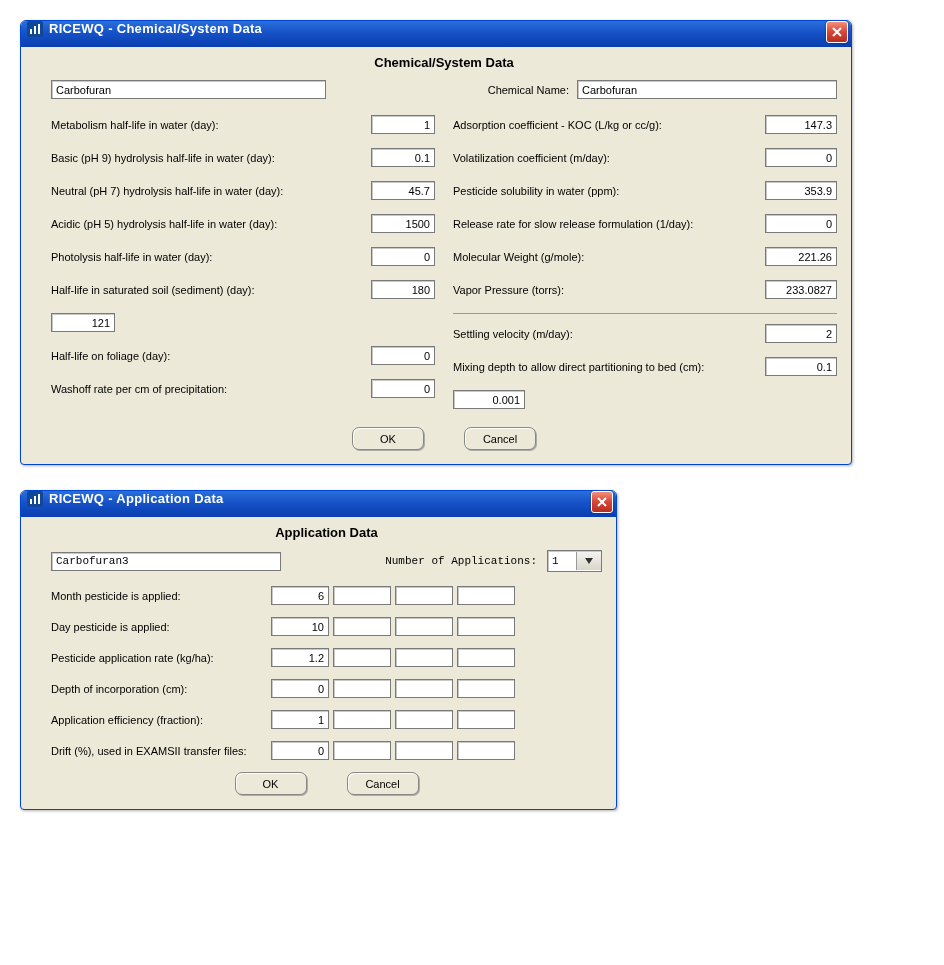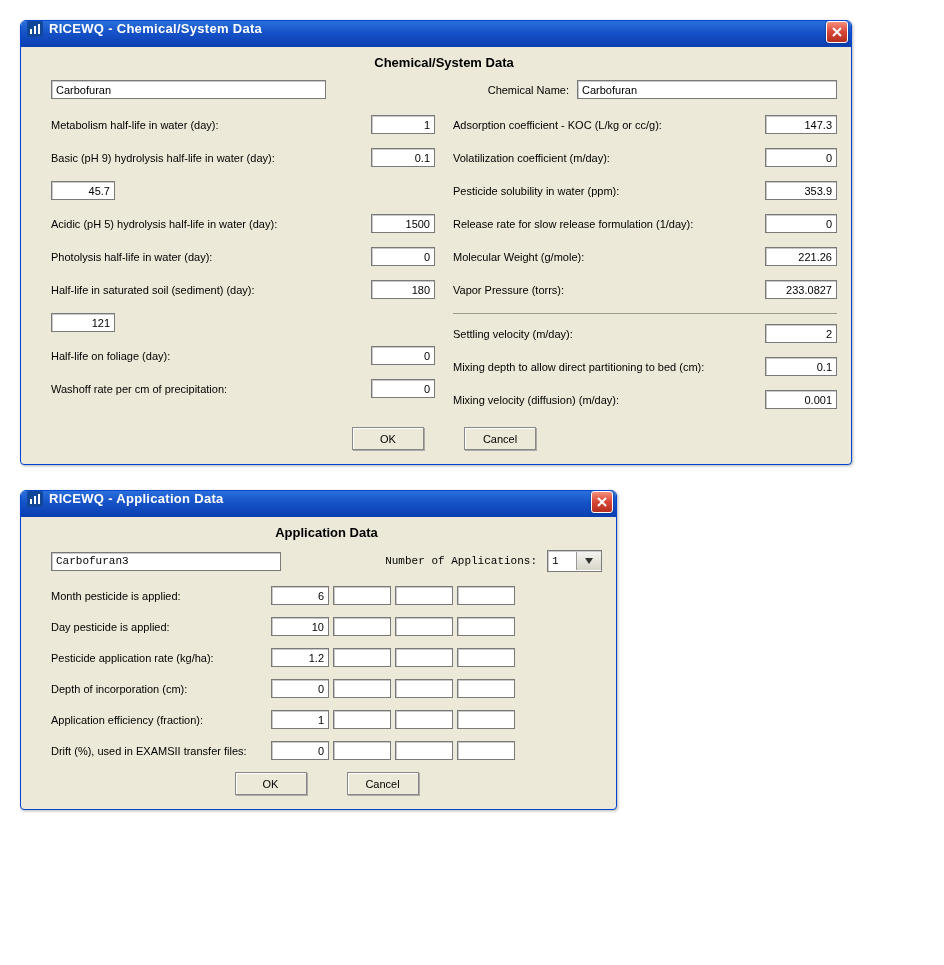--- a/index.html
+++ b/index.html
@@ -131,21 +131,21 @@
     justify-content: center;
     gap: 40px;
     margin-top: 4px;
   }
   .btn {
     min-width: 72px;
     height: 23px;
     font: inherit;
     background: #ece9d8;
     border: 1px solid #888;
-    border-radius: 0;
+    border-radius: 7px;
     box-shadow: inset 1px 1px 0 #fff, 1px 1px 0 #aaa;
     cursor: pointer;
   }
   
   .app-top {
     display: flex;
     align-items: center;
     margin-bottom: 14px;
     gap: 10px;
     font-family: Liberation Mono, monospace;
@@ -214,20 +214,21 @@
       <div class="chem-col" id="chem-left">
           <div class="row">
             <label>Metabolism half-life in water (day):</label>
             <span class="num-input">1</span>
           </div>
           <div class="row">
             <label>Basic (pH 9) hydrolysis half-life in water (day):</label>
             <span class="num-input">0.1</span>
           </div>
           <div class="row">
+            <label>Neutral (pH 7) hydrolysis half-life in water (day):</label>
             <span class="num-input">45.7</span>
           </div>
           <div class="row">
             <label>Acidic (pH 5) hydrolysis half-life in water (day):</label>
             <span class="num-input">1500</span>
           </div>
           <div class="row">
             <label>Photolysis half-life in water (day):</label>
             <span class="num-input">0</span>
           </div>
@@ -278,21 +279,20 @@
         <div id="chem-right-b">
             <div class="row row-r">
               <label>Settling velocity (m/day):</label>
               <span class="num-input">2</span>
             </div>
             <div class="row row-r">
               <label>Mixing depth to allow direct partitioning to bed (cm):</label>
               <span class="num-input">0.1</span>
             </div>
             <div class="row row-r">
-              <label>Mixing velocity (diffusion) (m/day):</label>
               <span class="num-input">0.001</span>
             </div>
           </div>
       </div>
     </div>
 
     <div class="btn-row">
       <button class="btn">OK</button>
       <button class="btn">Cancel</button>
     </div>

